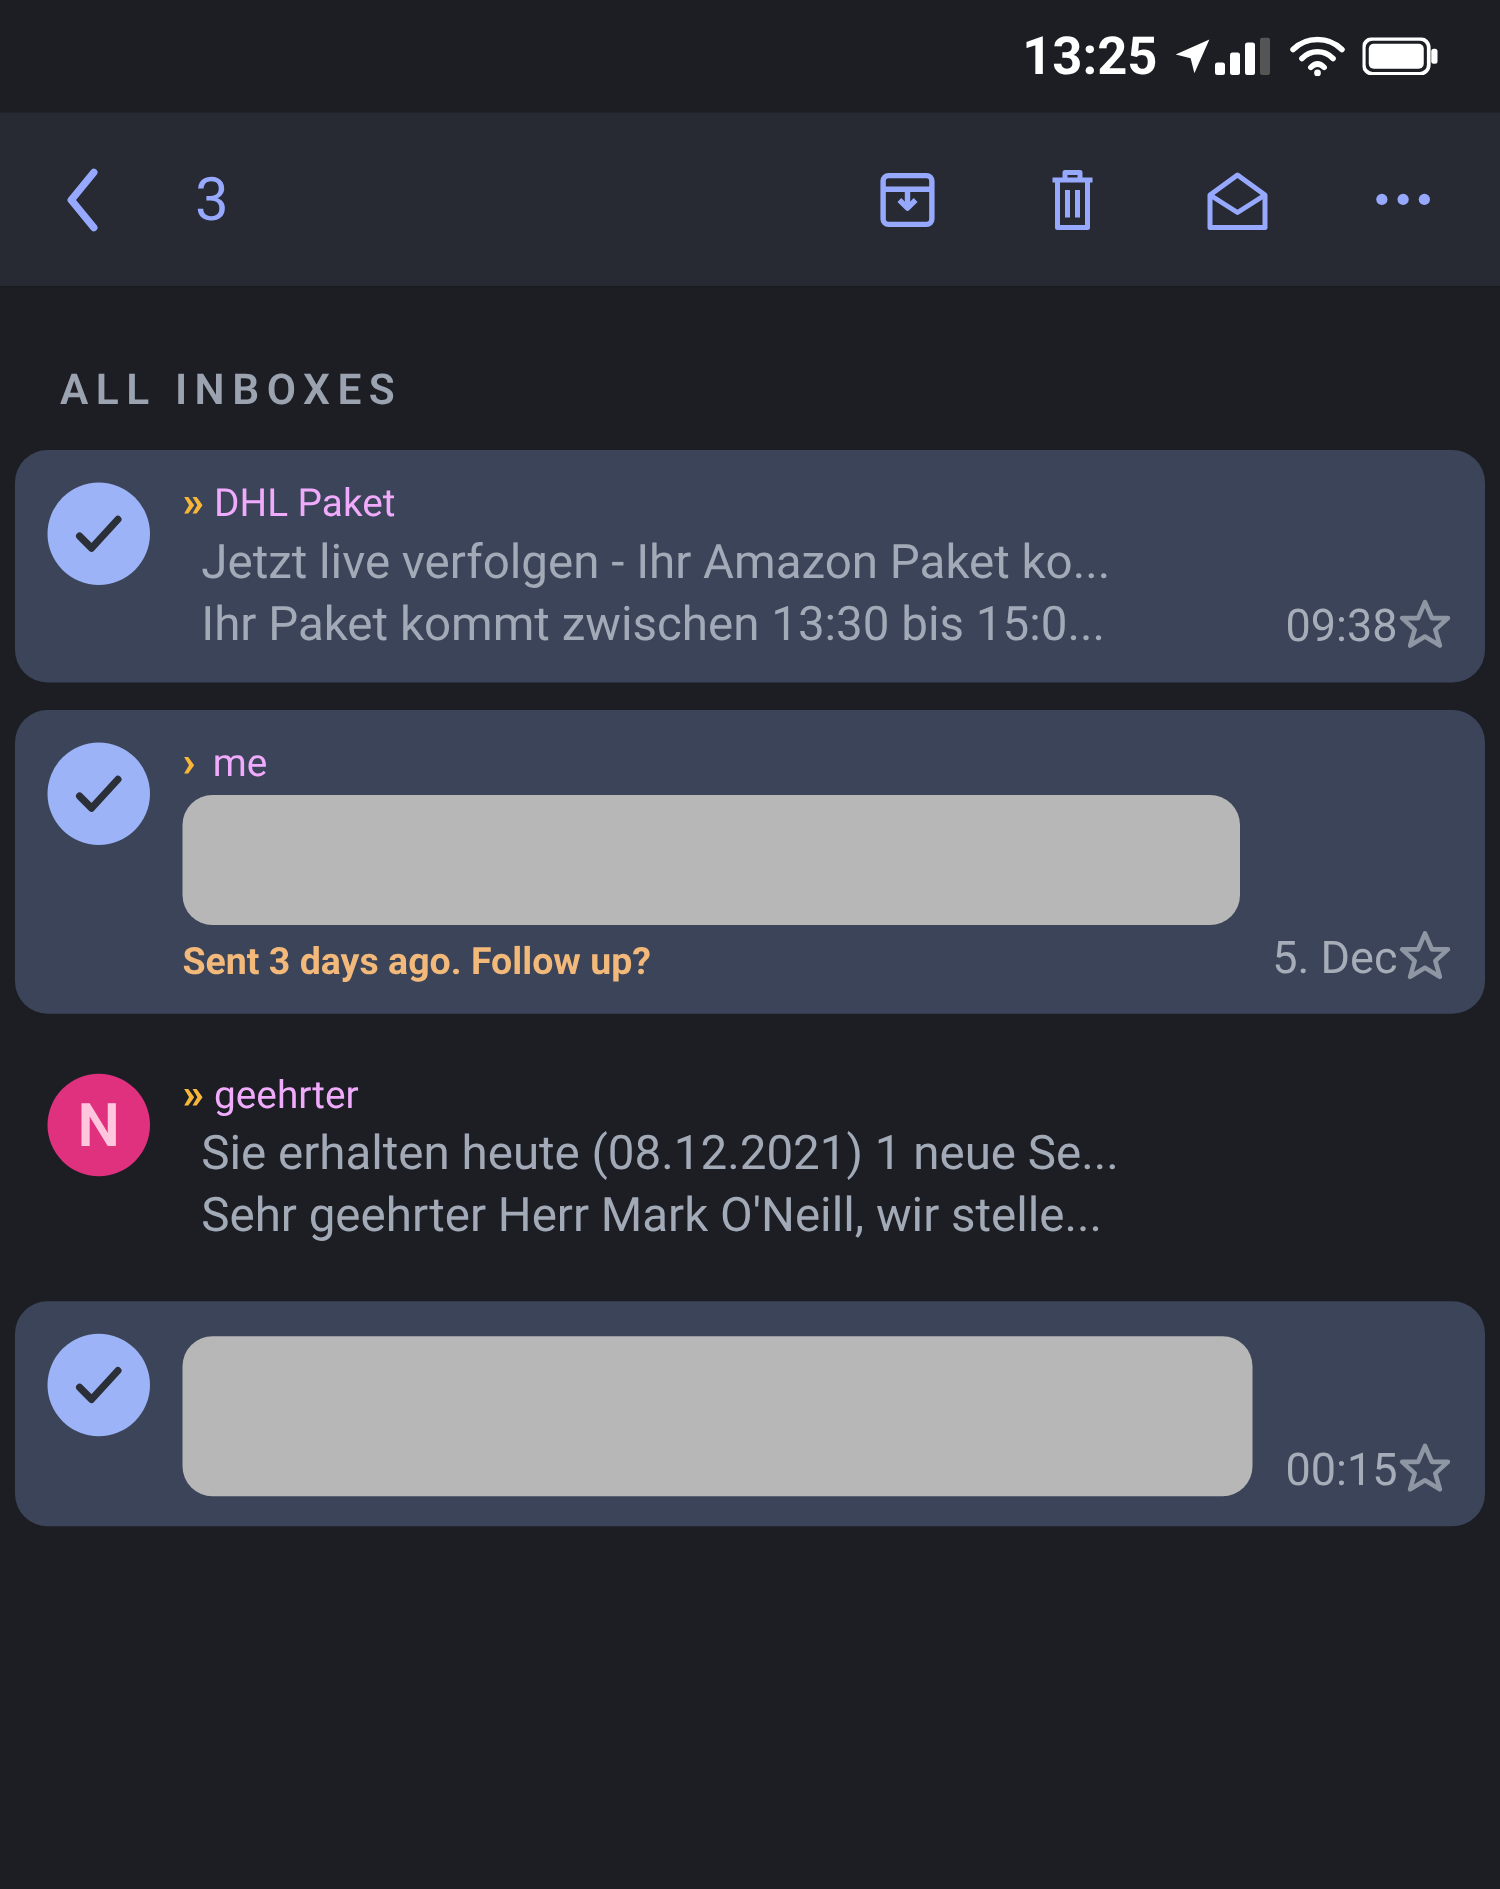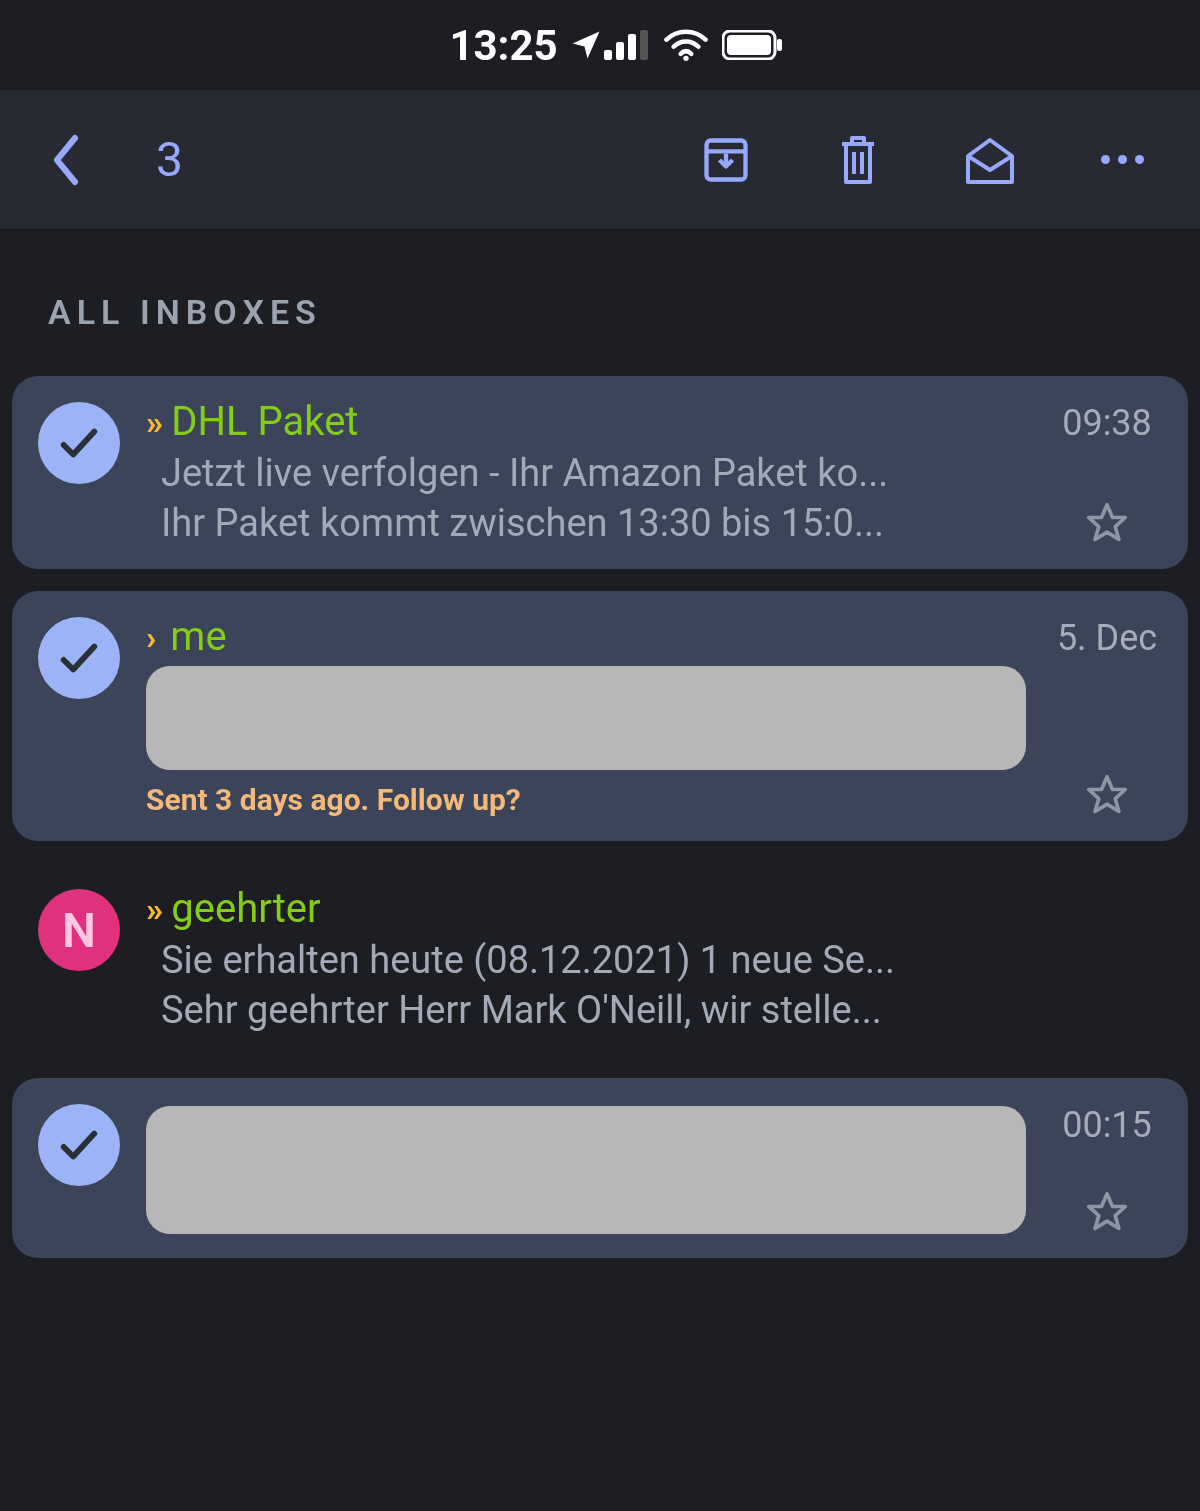--- a/index.html
+++ b/index.html
@@ -10,21 +10,21 @@
     font-family: -apple-system, BlinkMacSystemFont, "Segoe UI", Roboto, Helvetica, Arial, sans-serif;
     color: #b8bcc6;
     overflow: hidden;
   }
 
   
   .status-bar {
     height: 90px;
     display: flex;
     align-items: center;
-    justify-content: center;
+    justify-content: flex-end;
     padding: 0 48px 0 48px;
     color: #fff;
     font-size: 42px;
     font-weight: 700;
     margin-left: 33px;
   }
   .status-left { display: flex; align-items: center; gap: 10px; }
   .status-right { display: flex; align-items: center; gap: 14px; }
   .status-right svg { display: block; }
 
@@ -45,21 +45,21 @@
     margin-left: 60px;
   }
   .toolbar-spacer { flex: 1; }
   .tool-icons { display: flex; align-items: center; gap: 72px; margin-right: 12px; }
   .tool-icons .tbtn { width: 60px; height: 60px; display:flex; align-items:center; justify-content:center; }
   .more-dots { display:flex; gap:8px; }
   .more-dots span { width:9px; height:9px; border-radius:50%; background:#97a9ff; }
 
   
   .section-header {
-    padding: 62px 0 44px 48px;
+    padding: 62px 0 28px 48px;
     color: #9ba2b0;
     font-size: 34px;
     font-weight: 600;
     letter-spacing: 6px;
   }
 
   
   .list { display: flex; flex-direction: column; gap: 22px; padding: 0 12px; }
   .row {
     display: flex;
@@ -76,33 +76,33 @@
     display:flex; align-items:center; justify-content:center;
     flex: 0 0 82px;
     margin-top: 4px;
   }
   .avatar.check { background:#9cb4f7; }
   .avatar.letter { background:#e0317f; color:#ffc6dd; font-size:48px; font-weight:600; }
 
   .content { flex:1; min-width:0; display:flex; flex-direction:column; gap:6px; }
   .line1 { display:flex; align-items:center; gap:14px; }
   .chevs { color:#f7b63a; font-size:34px; font-weight:800; letter-spacing:-6px; }
-  .sender { color:#84cc16; font-size:40px; }
+  .sender { color:#f0abfc; font-size:31px; }
   .subject, .preview { font-size:38px; color:#a3aab7; white-space:nowrap; overflow:hidden; text-overflow:ellipsis;margin-left:15px; }
   .nudge { color:#f3b97a; font-size:30px; font-weight:700; margin-top:6px; }
 
   .redacted {
     background:#b7b7b7;
     border-radius:24px;
     height:104px;
     width:100%;
   }
   .redacted.tall { height:128px; }
 
-  .right-col { flex:0 0 110px; display:flex; flex-direction:column; align-items:center; justify-content:space-between; padding-top:4px; }
+  .right-col { flex:0 0 110px; display:flex; flex-direction:row; align-items:flex-end; justify-content:space-between; padding-top:4px; }
   .time { color:#a6acb8; font-size:36px; white-space:nowrap; }
   .star { width:44px; height:44px; }
 
   .bottom-fade { height: 300px; }
 </style>
 </head>
 <body>
 
 <div class="status-bar">
   <div class="status-left">

